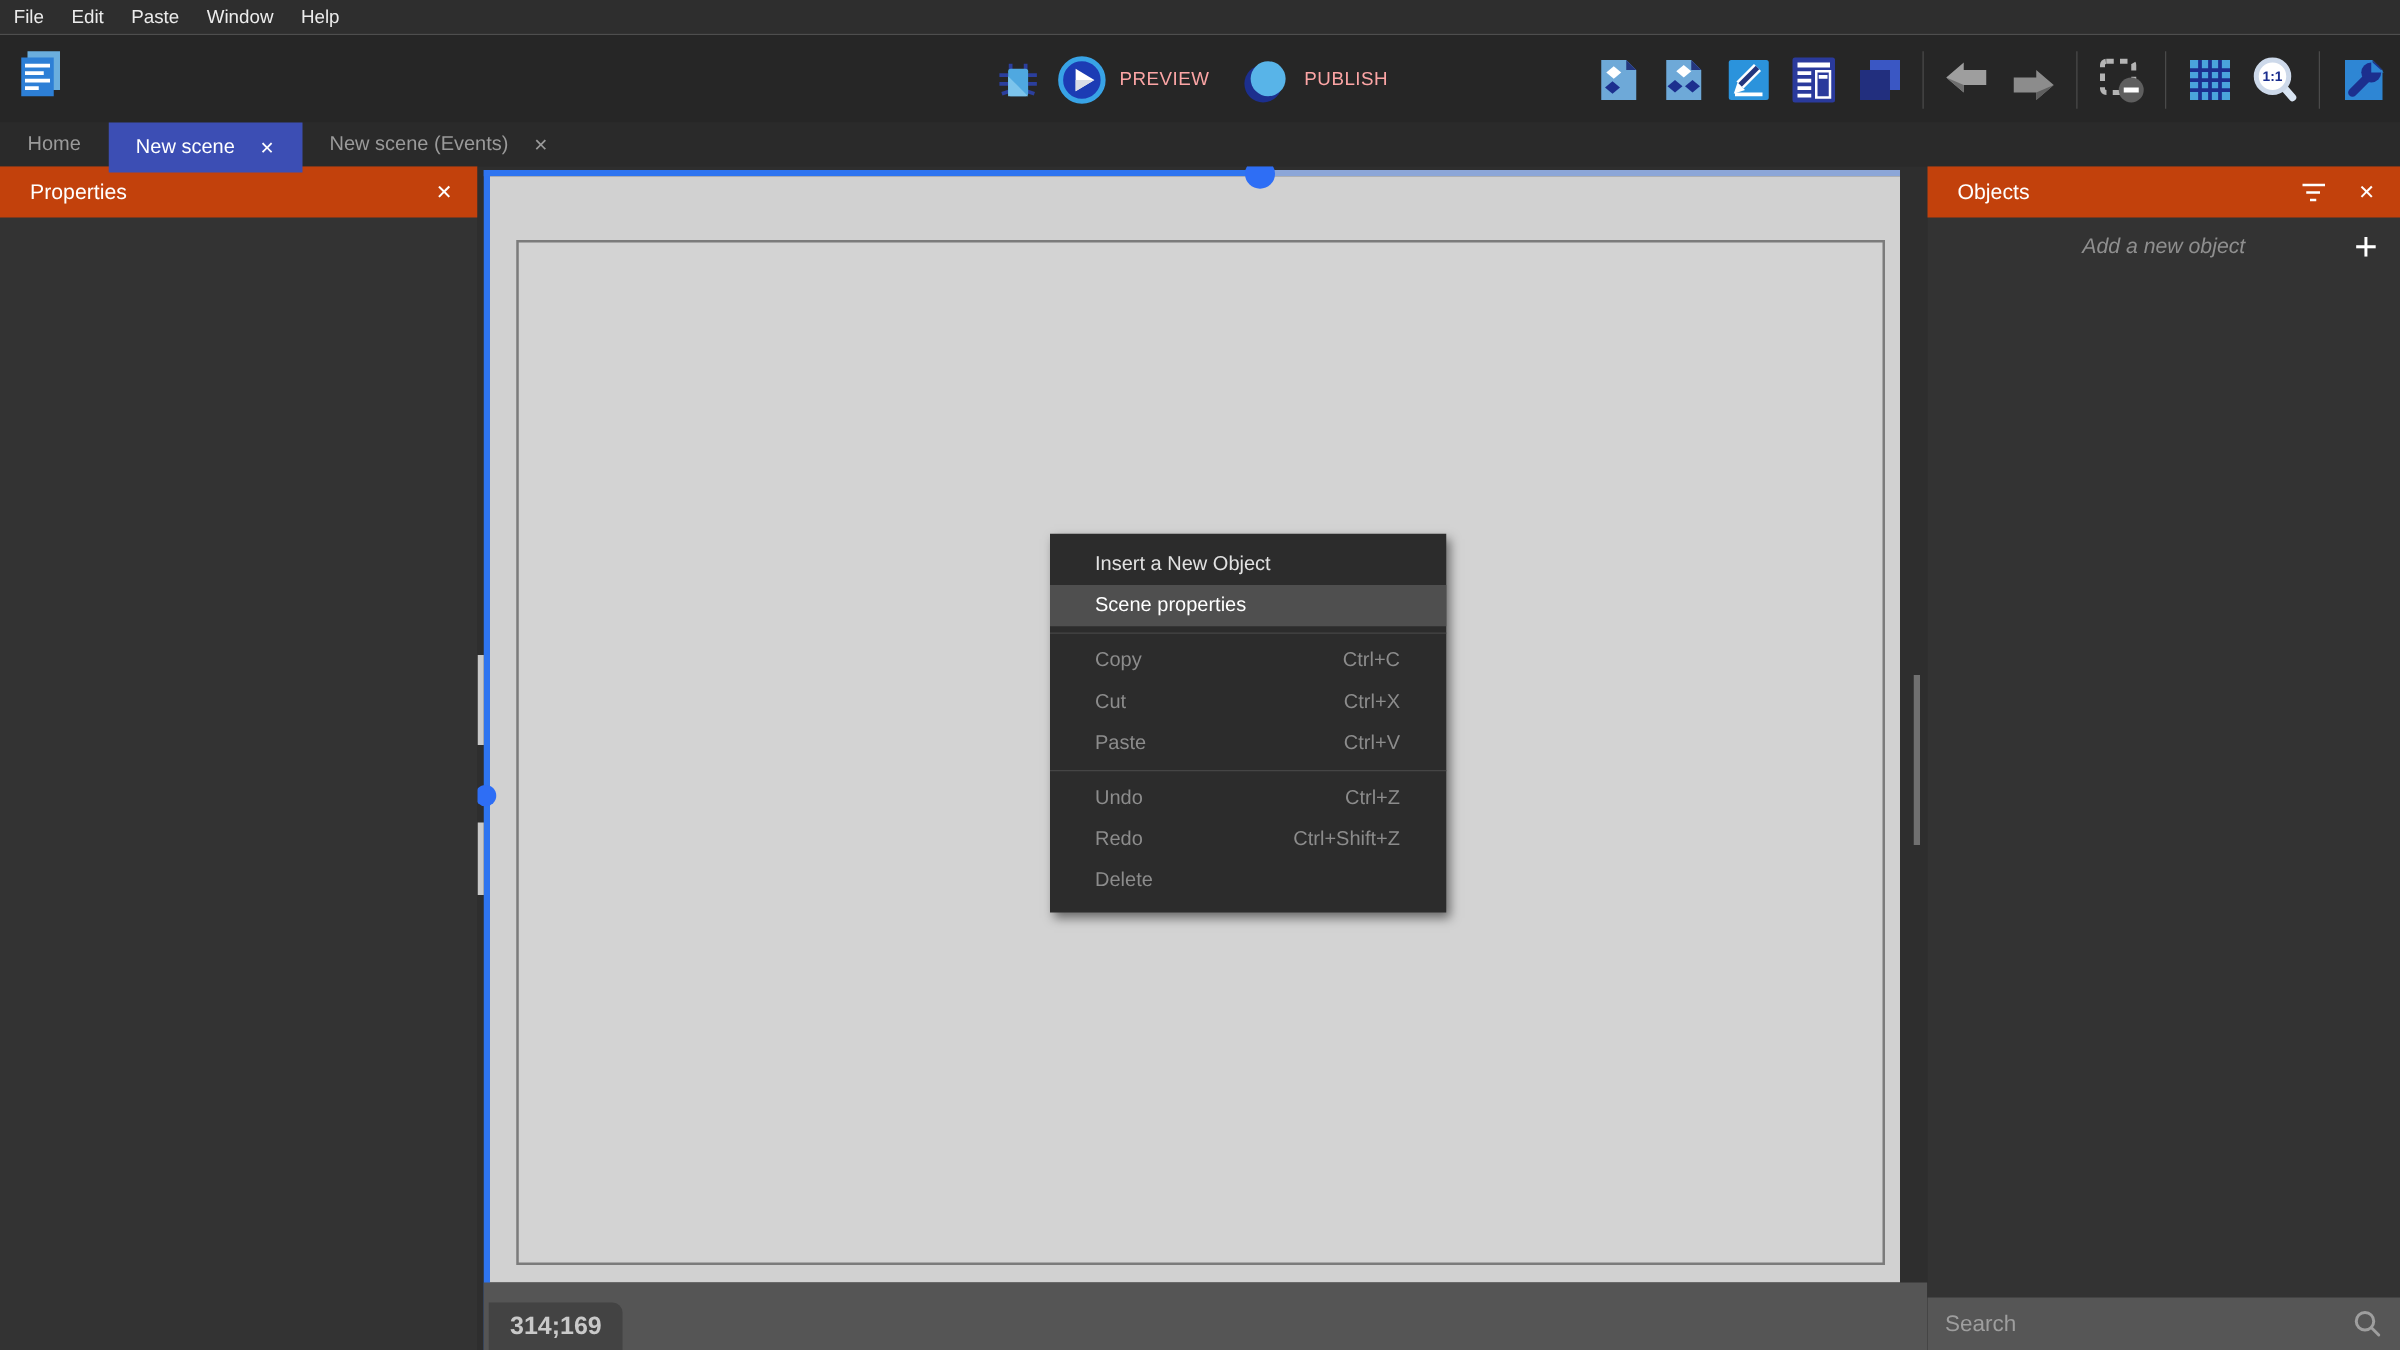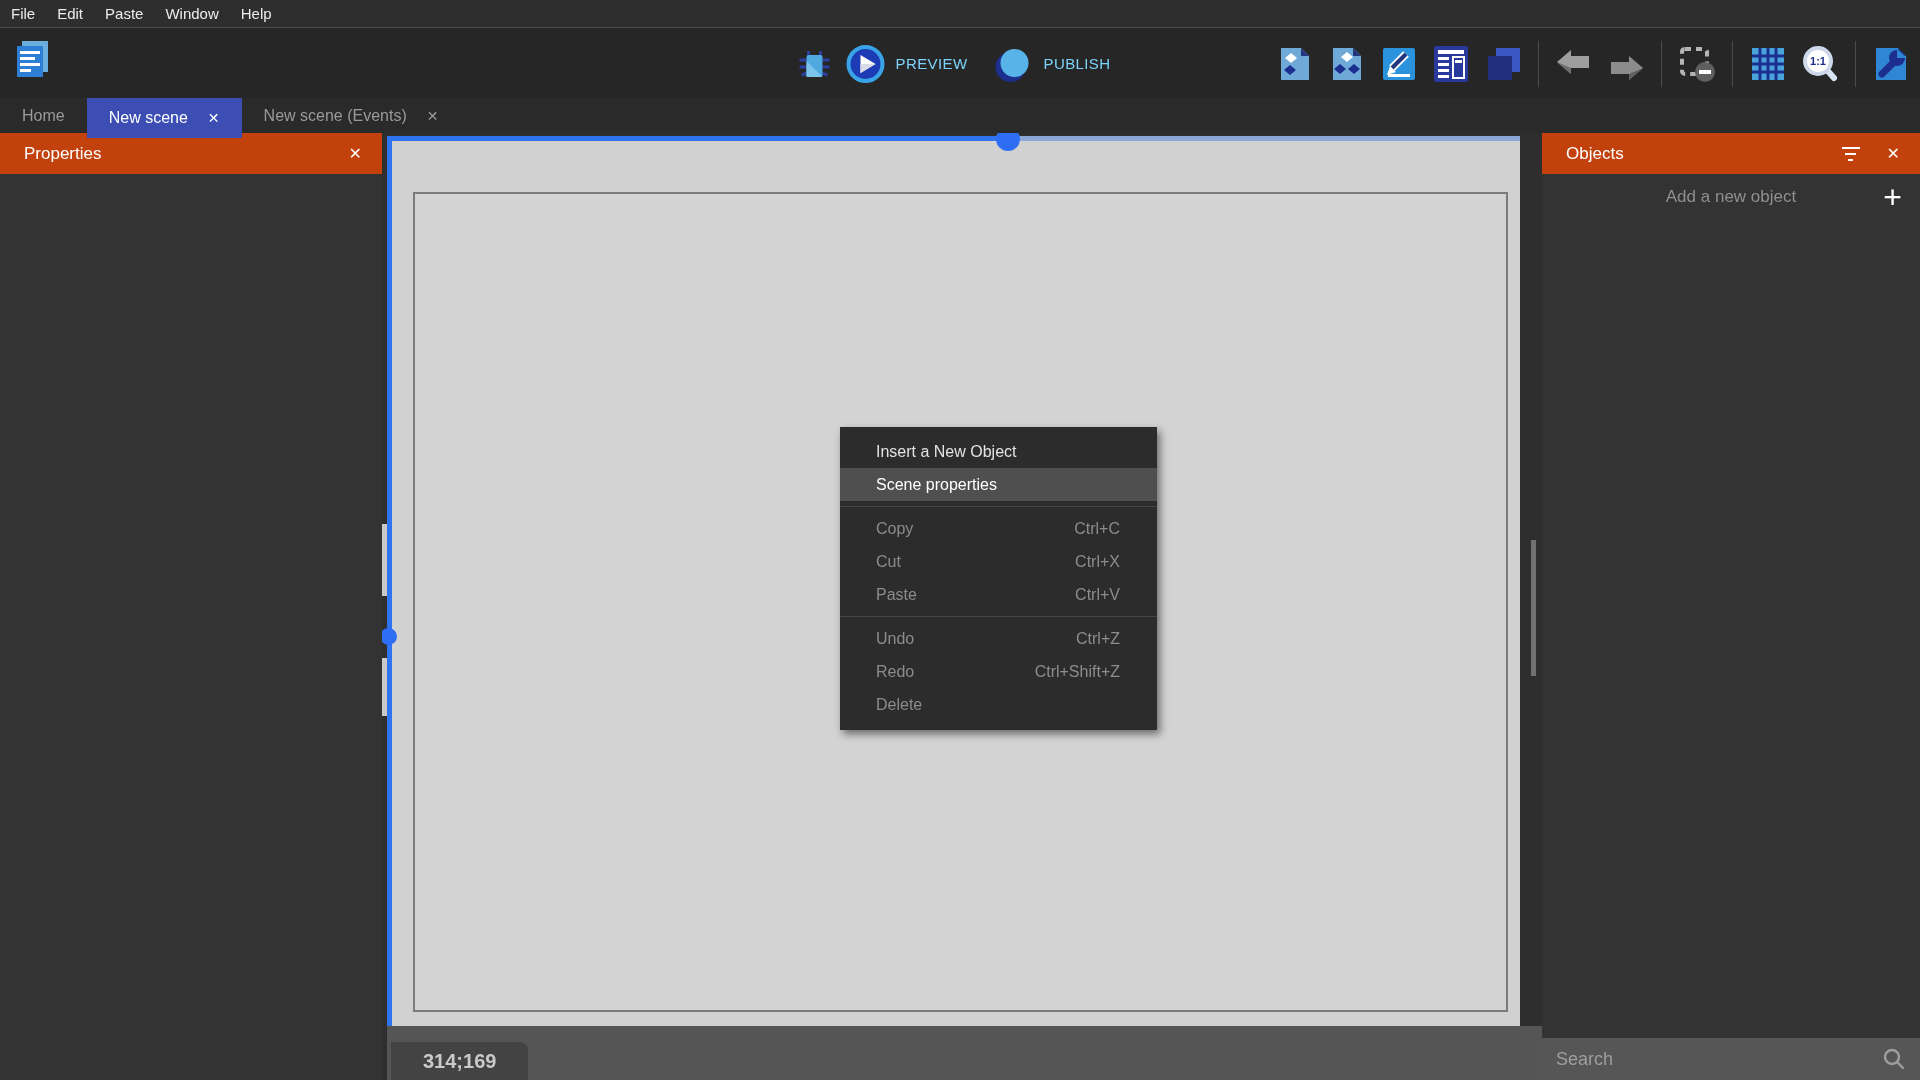--- a/index.html
+++ b/index.html
@@ -10,21 +10,21 @@
   .menubar { position:absolute; top:0; left:0; right:0; height:27px; background:#2e2e2e;
              display:flex; align-items:center; padding-left:0; }
   .menubar .menu-item { padding:0 11px; font-size:15px; color:#ececec; line-height:27px; cursor:default; }
 
   
   .toolbar { position:absolute; top:27px; left:0; right:0; height:71px; background:#262626;
              border-top:1px solid #4e4e4e; }
   .tb-logo { position:absolute; left:10px; top:8px; width:46px; height:46px; }
   .tb-center { position:absolute; left:50%; top:0; height:71px; transform:translateX(-50%);
                display:flex; align-items:center; gap:9px; }
-  .tb-label { font-size:15px; color:#7dd3fc; letter-spacing:.4px; margin-right:16px;text-align:center; }
+  .tb-label { font-size:15px; color:#fca5a5; letter-spacing:.4px; margin-right:16px;text-align:center; }
   .tb-right { position:absolute; right:8px; top:0; height:71px; display:flex; align-items:center; gap:10px; }
   .tb-sep { width:1px; height:46px; background:#4a4a4a; margin:0 4px; }
   .tb-ic { width:42px; height:42px; display:block; }
   .tb-btn { display:flex; align-items:center; }
 
   
   .tabbar { position:absolute; top:98px; left:0; right:0; height:35px; background:#2a2a2a;
             display:flex; align-items:stretch; z-index:3; }
   .tab { display:flex; align-items:center; padding:0 22px; font-size:16px; color:#9a9a9a; gap:20px; }
   .tab .tab-close { font-size:14px; color:#9a9a9a; }
@@ -40,21 +40,21 @@
   .properties-panel { position:absolute; left:0; top:133px; bottom:0; width:382px; background:#333333; }
   .properties-empty { position:absolute; top:468px; left:0; right:0; text-align:center;
                       color:#9c9c9c; font-size:17px; line-height:26px; }
 
   .objects-panel { position:absolute; right:0; top:133px; bottom:0; width:378px; background:#333333; }
   .filter-icon { display:inline-flex; flex-direction:column; align-items:center; gap:4px; width:20px; }
   .filter-icon i { display:block; height:2px; background:#fff; }
   .filter-icon i:nth-child(1){ width:18px; } .filter-icon i:nth-child(2){ width:11px; }
   .filter-icon i:nth-child(3){ width:5px; }
   .add-row { position:absolute; top:40px; left:0; right:0; height:48px; display:flex; align-items:center; }
-  .add-label { flex:1; text-align:center; color:#8f8f8f; font-size:17px; }
+  .add-label { flex:1; text-align:center; color:#8f8f8f; font-size:17px;font-style:italic; }
   .add-plus { position:absolute; right:18px; top:4px; color:#ffffff; font-size:32px; font-weight:300; line-height:40px; }
   .search-bar { position:absolute; bottom:0; left:0; right:0; height:42px; background:#565656;
                 display:flex; align-items:center; padding:0 14px; }
   .search-input { flex:1; background:transparent; border:none; outline:none; font-size:18px;
                   color:#fdba74; font-family:"Liberation Sans", sans-serif; }
   .search-input::placeholder { color:#9e9e9e; }
 
   
   .canvas-area { position:absolute; left:382px; top:133px; bottom:0; width:1160px; background:#2e2e2e; overflow:hidden; }
   .top-border-left  { position:absolute; left:5px; top:3px; width:620px; height:5px; background:#2e74f0; }
@@ -64,21 +64,21 @@
   .scene-rect { position:absolute; left:21px; top:51px; width:1095px; height:820px;
                 border:2px solid #7b7b7b; background:#d3d3d3; }
   .bottom-strip { position:absolute; left:5px; right:0; bottom:0; height:54px; background:#555555; }
   .v-scroll-thumb { position:absolute; right:6px; top:407px; width:5px; height:136px; background:#707070; }
   .left-thumb-a { position:absolute; left:0; top:391px; width:5px; height:72px; background:#c9c9c9; }
   .left-thumb-b { position:absolute; left:0; top:525px; width:5px; height:58px; background:#c9c9c9; }
   .left-dot { position:absolute; left:-2px; top:495px; width:17px; height:17px; border-radius:50%; background:#2e6ef5; }
   .top-dot  { position:absolute; left:614px; top:-6px; width:24px; height:24px; border-radius:50%; background:#2e6ef5; }
   .coords-badge { position:absolute; left:9px; bottom:0; height:38px; background:#434343;
                   border-top-right-radius:8px; color:#c9c9c9; font-size:20px; font-weight:bold;
-                  display:flex; align-items:center; padding:0 32px; }
+                  display:flex; align-items:center; padding:0 17px; }
 
   
   .ctx-menu { position:absolute; left:840px; top:427px; width:317px; background:#2c2c2c;
               padding:8px 0 9px 0; box-shadow:3px 4px 8px rgba(0,0,0,.5); z-index:10; }
   .ctx-row { height:33px; display:flex; align-items:center; padding:0 37px 0 36px; font-size:16px; }
   .ctx-row .ctx-label { flex:1; }
   .ctx-row .ctx-shortcut { margin-left:20px; }
   .ctx-row.enabled { color:#e2e2e2; }
   .ctx-row.disabled { color:#8c8c8c; }
   .ctx-row.highlighted { background:#4f4f4f; color:#ffffff; }

